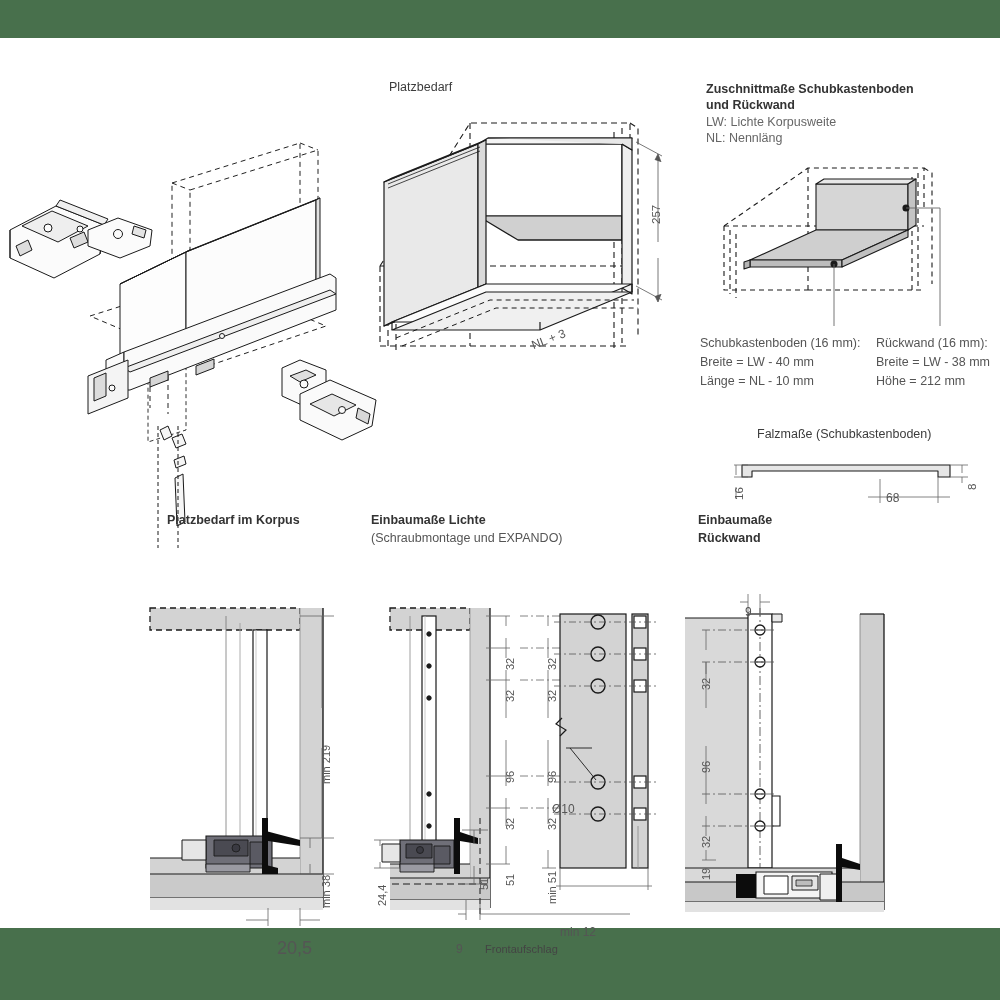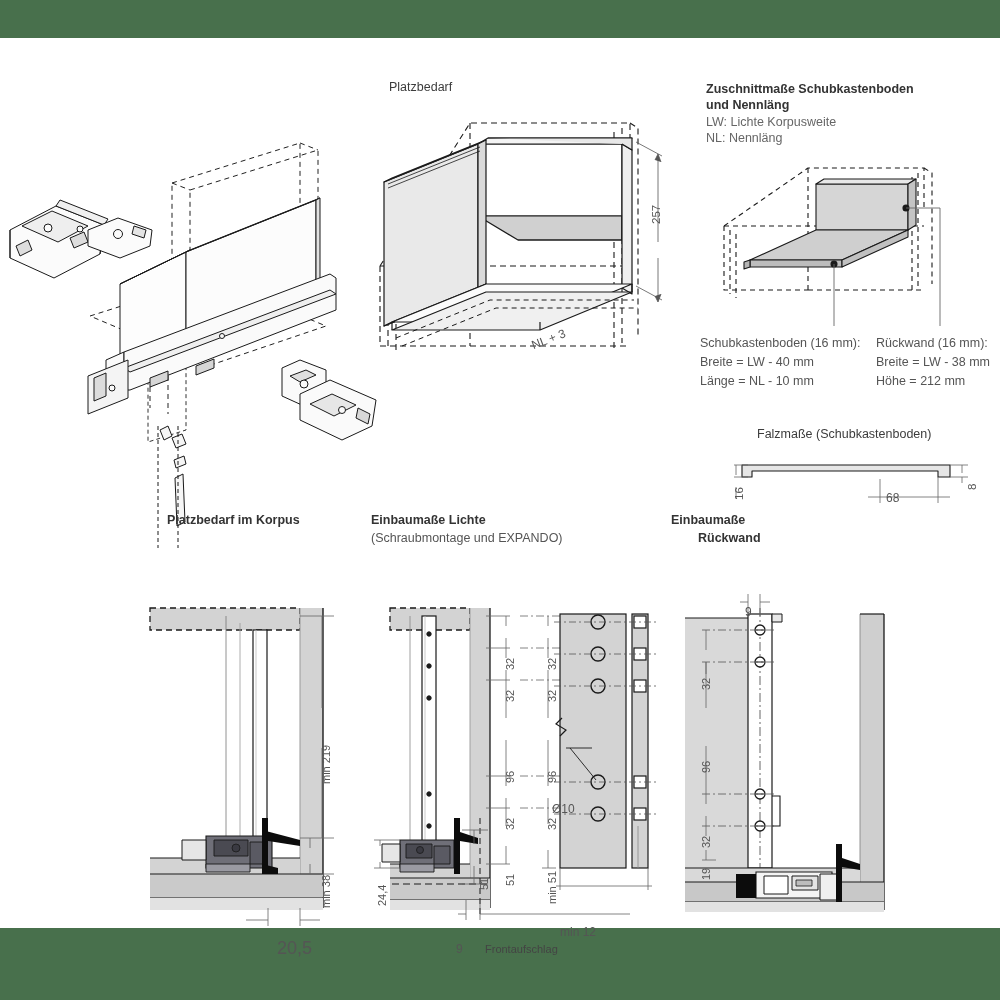--- a/index.html
+++ b/index.html
@@ -158,21 +158,21 @@
       <path d="M288,58 L288,144 M288,160 L288,202"></path>
       <path d="M285,62 L288,56 L291,64" fill="#555"></path>
       <path d="M285,198 L288,204 L291,196" fill="#555"></path>
     </g>
   </g>
 </svg>
 <div class="dimtxt" style="left:650px;top:186px;transform:rotate(-90deg);transform-origin:0 0;">257</div>
 <div class="dimtxt" style="left:530px;top:302px;transform:rotate(-21deg);transform-origin:0 0;font-size:12px;">NL + 3</div>
 
 <div class="lbl bold" style="left:706px;top:44px;">Zuschnittmaße Schubkastenboden</div>
-<div class="lbl bold" style="left:706px;top:60px;">und Nennläng</div>
+<div class="lbl bold" style="left:706px;top:60px;">und Rückwand</div>
 <div class="lbl" style="left:706px;top:77px;color:#666;">LW: Lichte Korpusweite</div>
 <div class="lbl" style="left:706px;top:93px;color:#666;">NL: Nennläng</div>
 
 <svg width="260" height="180" style="left:710px;top:110px;">
   <g fill="none" stroke="#1a1a1a" stroke-width="1.1" stroke-linejoin="round">
 
     <g stroke-dasharray="5,4">
       <path d="M14,78 L98,20 L214,20 L214,60"></path>
       <path d="M14,78 L14,142 L98,142"></path>
       <path d="M98,20 L98,142"></path>
@@ -424,21 +424,21 @@
 <div class="dimtxt" style="left:546px;top:792px;transform:rotate(-90deg);transform-origin:0 0;font-size:11px;">32</div>
 <div class="dimtxt" style="left:546px;top:866px;transform:rotate(-90deg);transform-origin:0 0;font-size:11px;">min 51</div>
 
 <div class="dimtxt" style="left:552px;top:765px;font-size:12px;">Ø10</div>
 <div class="dimtxt" style="left:560px;top:888px;font-size:12px;">min 12</div>
 <div class="dimtxt" style="left:376px;top:868px;transform:rotate(-90deg);transform-origin:0 0;font-size:11px;">24,4</div>
 <div class="dimtxt" style="left:478px;top:852px;transform:rotate(-90deg);transform-origin:0 0;font-size:11px;">51</div>
 <div class="dimtxt" style="left:456px;top:905px;font-size:12px;">9</div>
 <div class="dimtxt" style="left:485px;top:905px;font-size:11px;color:#444;">Frontaufschlag</div>
 
-<div class="lbl bold" style="left:671px;top:475px;">Einbaumaße</div>
+<div class="lbl bold" style="left:698px;top:475px;">Einbaumaße</div>
 <div class="lbl bold" style="left:698px;top:493px;">Rückwand</div>
 
 <svg width="300" height="360" style="left:660px;top:530px;">
   <g fill="none" stroke="#1a1a1a" stroke-width="1">
 
     <rect x="25" y="50" width="70" height="250" fill="#d9d9d9" stroke="none"></rect>
     <path d="M25,50 L95,50" stroke="#1a1a1a" stroke-width="1.1"></path>
 
     <rect x="88" y="46" width="24" height="254" fill="#ffffff" stroke="#1a1a1a" stroke-width="1.2"></rect>
     <path d="M112,46 L122,46 L122,54 L112,54 Z" fill="#e8e8e8" stroke="#1a1a1a" stroke-width="1"></path>

